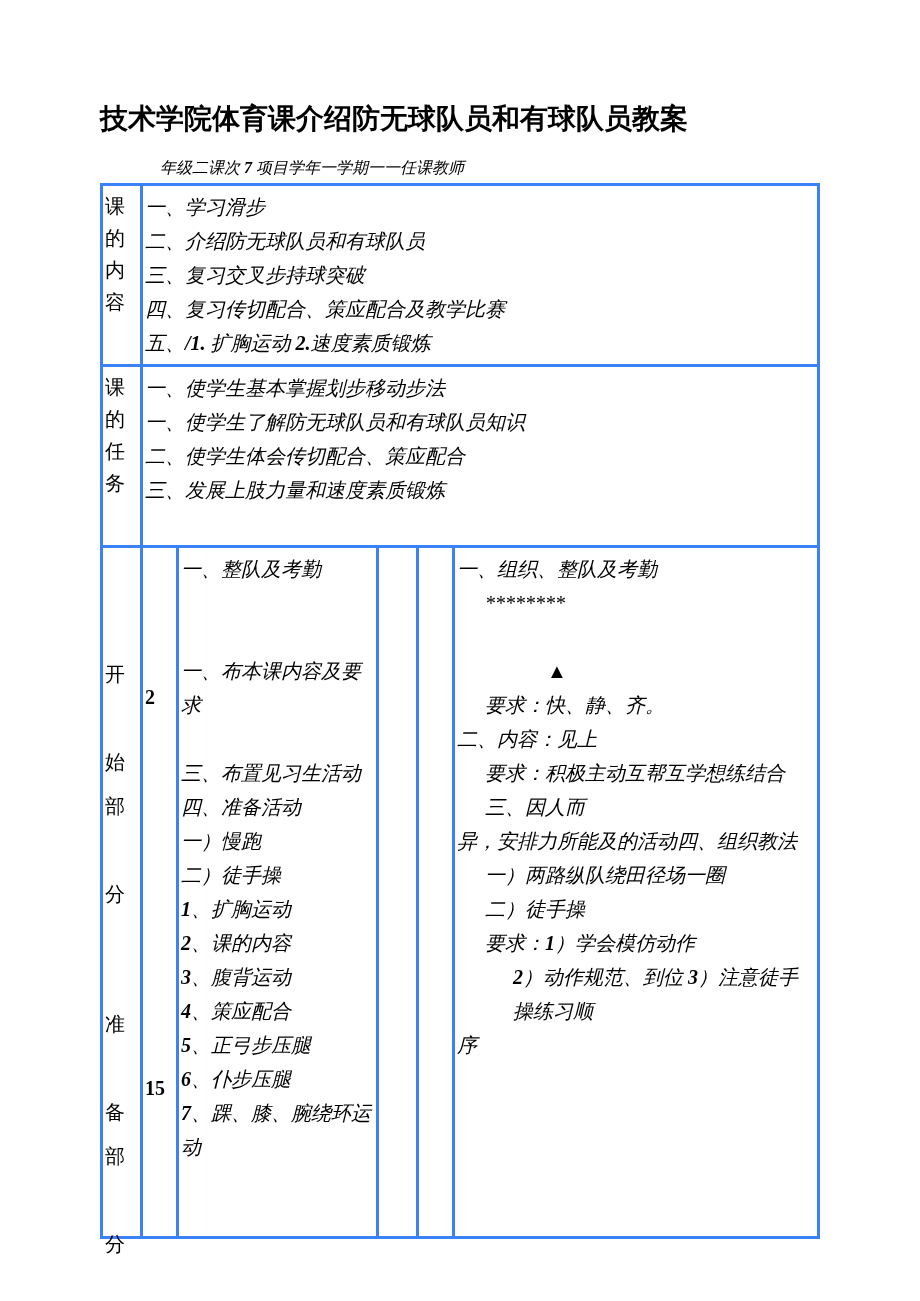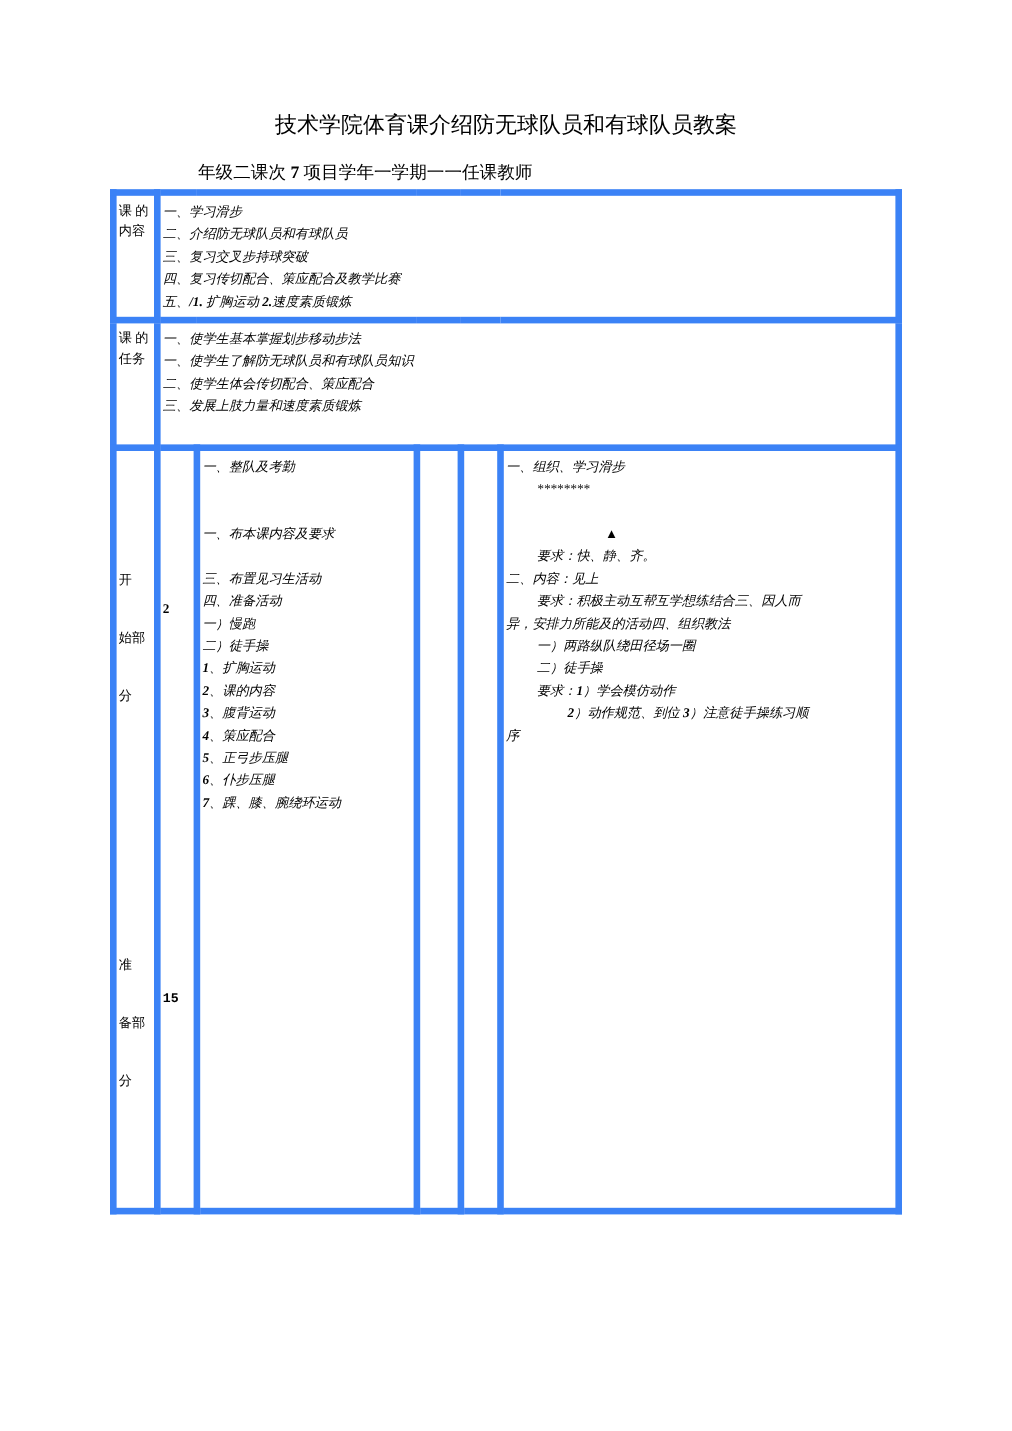--- a/index.html
+++ b/index.html
@@ -8,43 +8,44 @@
     background: #ffffff;
     font-family: "SimSun", "宋体", serif;
     font-size: 16px;
     color: #000;
     width: 920px;
   }
   .page {
     padding: 100px 100px 40px 100px;
   }
   h1 {
-    text-align: center;
-    font-size: 20px;
-    font-weight: normal;
+    text-align: left;
+    font-size: 28px;
+    font-weight: bold;
     margin: 0 0 20px 0;
   }
   .meta-line {
-    margin-left: 80px;
+    margin-left: 60px;
     font-size: 16px;
     margin-bottom: 4px;
+    font-style: italic;
   }
   .meta-line .bold {
     font-weight: bold;
   }
   table {
     border-collapse: collapse;
     width: 100%;
     table-layout: fixed;
   }
   td, th {
-    border: 6px solid #3b82f6;
+    border: 3px solid #3b82f6;
     padding: 4px 2px;
     vertical-align: top;
-    font-size: 12px;
+    font-size: 20px;
     line-height: 1.5;
   }
   .col-label {
     width: 40px;
     text-align: left;
     vertical-align: top;
   }
   .col-time {
     width: 36px;
   }
@@ -131,21 +132,21 @@
           <div style="position:absolute; top:450px;">
             <span>准</span><br><br>
             <span>备部</span><br><br>
             <span>分</span>
           </div>
         </div>
       </td>
       <td class="col-time">
         <div style="height:680px; position:relative;">
           <div class="bold" style="position:absolute; top:130px;">2</div>
-          <div class="bold" style="position:absolute; top:485px;font-family:Liberation Mono, monospace;">15</div>
+          <div class="bold" style="position:absolute; top:521px;">15</div>
         </div>
       </td>
       <td class="content-cell">
         <p>一、整队及考勤</p>
         <p>&nbsp;</p>
         <p>&nbsp;</p>
         <p>一、布本课内容及要求</p>
         <p>&nbsp;</p>
         <p>三、布置见习生活动</p>
         <p>四、准备活动</p>
@@ -155,21 +156,21 @@
         <p><span class="bold">2</span><span>、课的内容</span></p>
         <p><span class="bold">3</span><span>、腹背运动</span></p>
         <p><span class="bold">4</span><span>、策应配合</span></p>
         <p><span class="bold">5</span><span>、正弓步压腿</span></p>
         <p><span class="bold">6</span><span>、仆步压腿</span></p>
         <p><span class="bold">7</span><span>、踝、膝、腕绕环运动</span></p>
       </td>
       <td></td>
       <td></td>
       <td class="method-cell">
-        <p>一、组织、学习滑步</p>
+        <p>一、组织、整队及考勤</p>
         <p class="star-row">********</p>
         <p>&nbsp;</p>
         <p class="triangle">▲</p>
         <p class="indent2">要求：快、静、齐。</p>
         <p>二、内容：见上</p>
         <p class="indent2">要求：积极主动互帮互学想练结合三、因人而</p>
         <p>异，安排力所能及的活动四、组织教法</p>
         <p class="indent2">一）两路纵队绕田径场一圈</p>
         <p class="indent2">二）徒手操</p>
         <p class="indent2">

